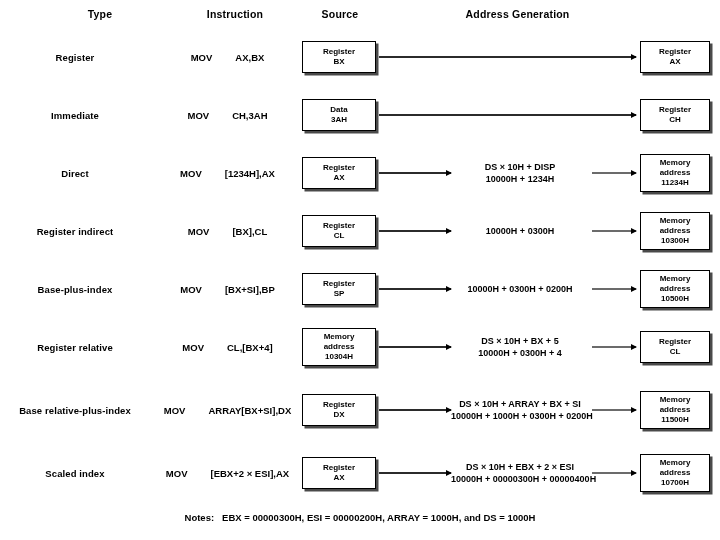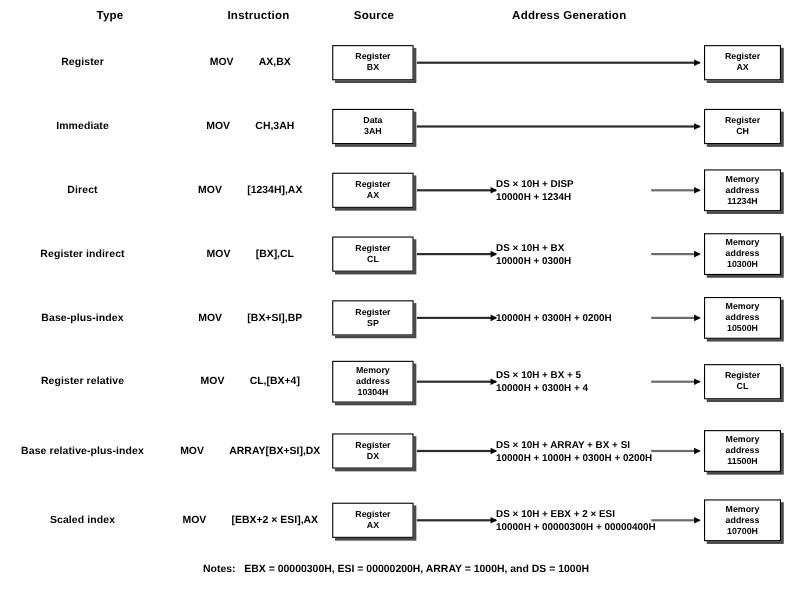--- a/index.html
+++ b/index.html
@@ -85,20 +85,21 @@
     border-left: 6px solid #000;
     border-top: 3.4px solid transparent;
     border-bottom: 3.4px solid transparent;
   }
   .arrow-dark { background: #2b2b2b; }
 
   
   .addr-text {
     position: absolute;
     top: 50%; transform: translateY(-50%);
+    text-align: center;
     font-size: 9px;
     font-weight: bold;
     line-height: 1.35;
     white-space: nowrap;
   }
   .addr-text .l1 { display: block; }
   .addr-text .l2 { display: block; }
 
   
   .notes {
@@ -177,21 +178,20 @@
           <span>Register</span>
           <span>CL</span>
         </div>
         <div class="box dest-box h3">
           <span>Memory</span>
           <span>address</span>
           <span>10300H</span>
         </div>
         <div class="arrow arrow-dark" style="left: 379px; width: 72px;"></div>
         <div class="addr-text" style="left: 451px; width: 138px;">
-          <span class="l1">DS × 10H + BX</span>
           <span class="l2">10000H + 0300H</span>
         </div>
         <div class="arrow" style="left: 592px; width: 44px;"></div>
       </div>
       <div class="row" style="top: 260px;">
         <div class="type-label">Base-plus-index</div>
         <div class="instr-label"><span class="mn">MOV</span><span>[BX+SI],BP</span></div>
         <div class="box src-box h2">
           <span>Register</span>
           <span>SP</span>

